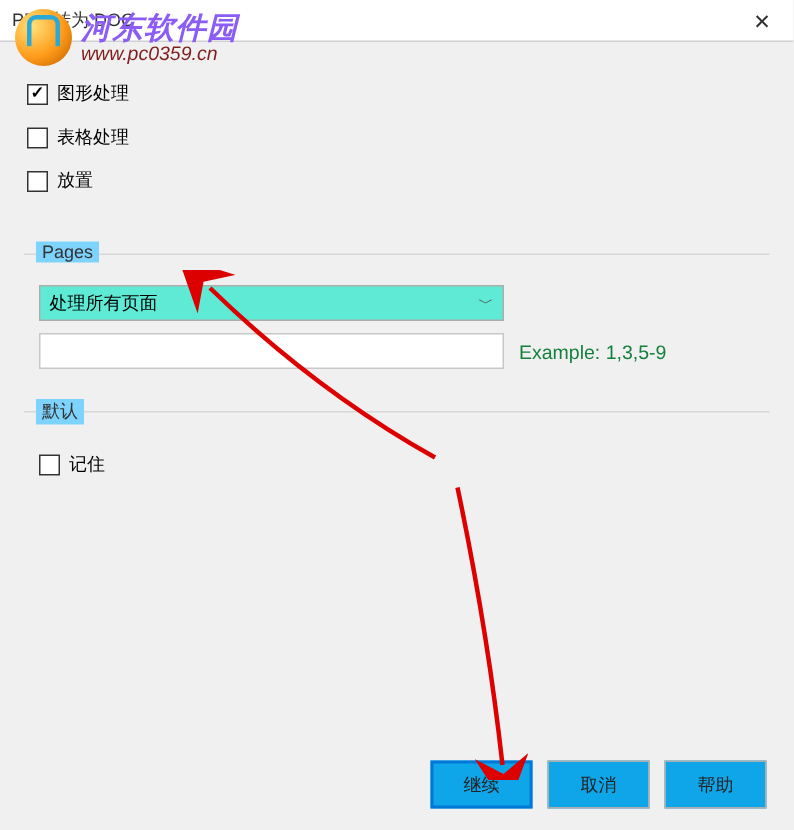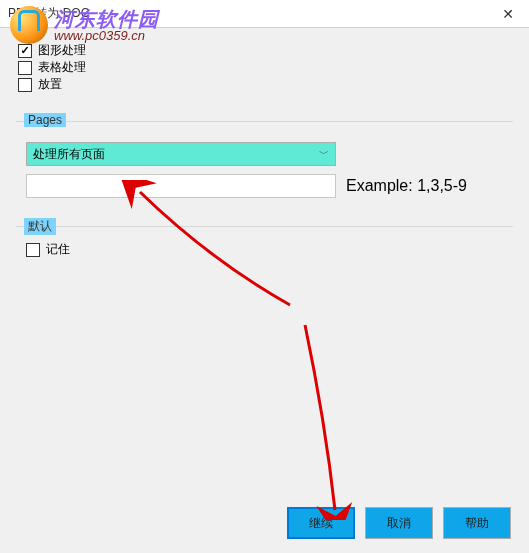--- a/index.html
+++ b/index.html
@@ -58,21 +58,21 @@
     font-size: 12px;
   }
   .groupbox.first {
     border-top: none;
     margin-top: 0;
     padding-top: 4px;
   }
   .chk-row {
     display: flex;
     align-items: center;
-    margin: 0 0;
+    margin: 12px 0;
     gap: 6px;
   }
   .chkbox {
     width: 14px;
     height: 14px;
     border: 1px solid #333;
     background: #fff;
     display: inline-flex;
     align-items: center;
     justify-content: center;
@@ -106,22 +106,22 @@
   }
   .pages-input {
     width: 310px;
     height: 24px;
     border: 1px solid #c8c8c8;
     background: #fff;
     padding: 0 6px;
     color: #333;
   }
   .example-text {
-    color: #000000;
-    font-size: 16px;
+    color: #15803d;
+    font-size: 13px;
   }
   .button-bar {
     position: absolute;
     bottom: 14px;
     right: 18px;
     display: flex;
     gap: 10px;
   }
   .btn {
     width: 68px;

